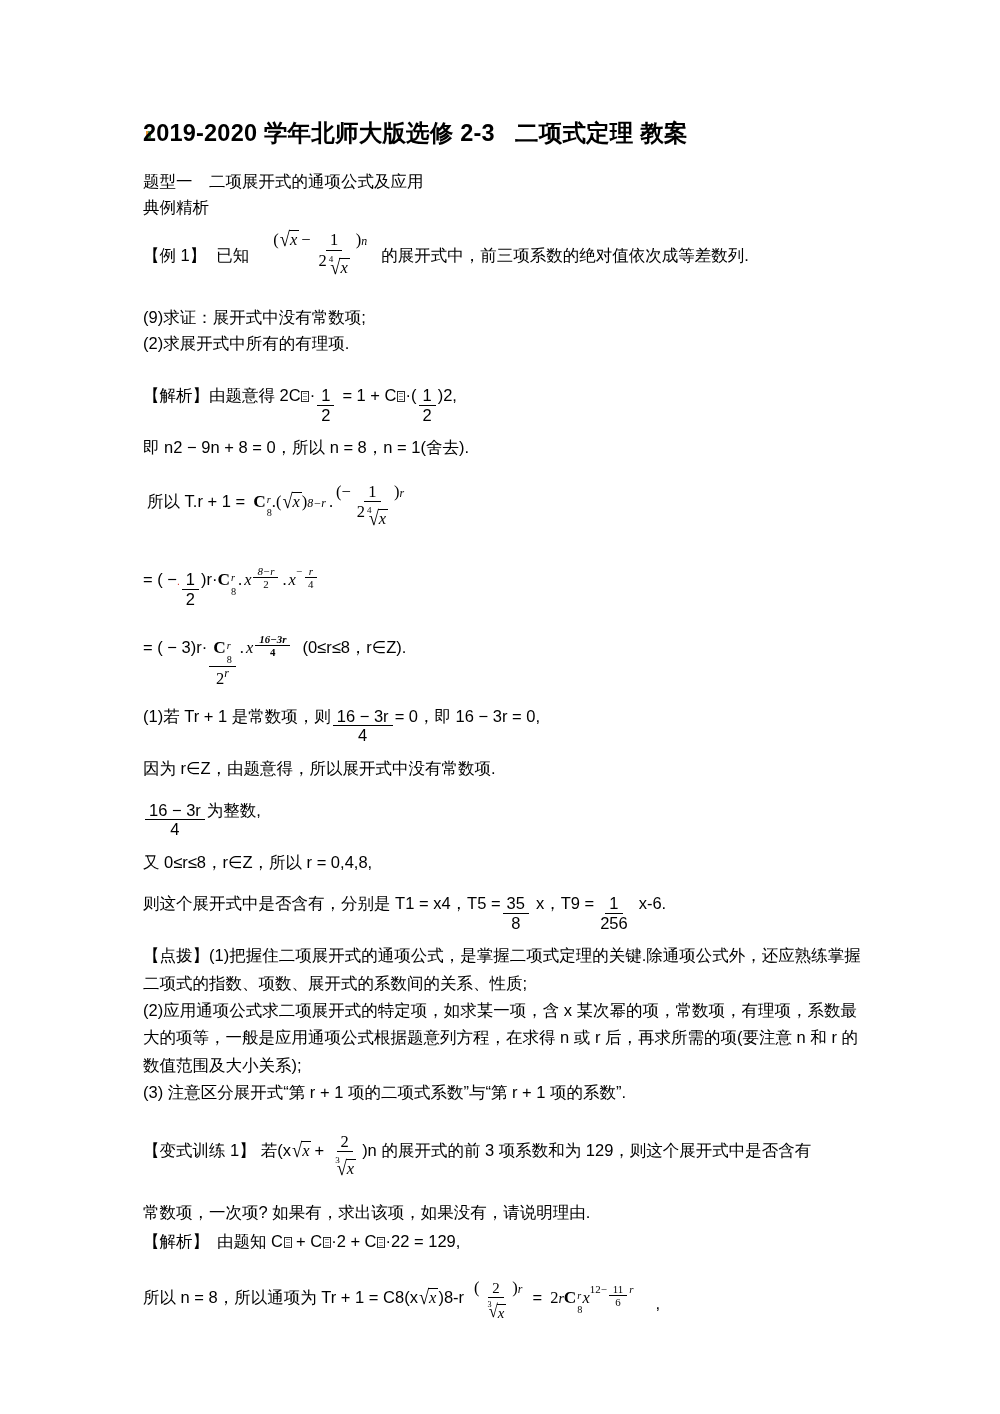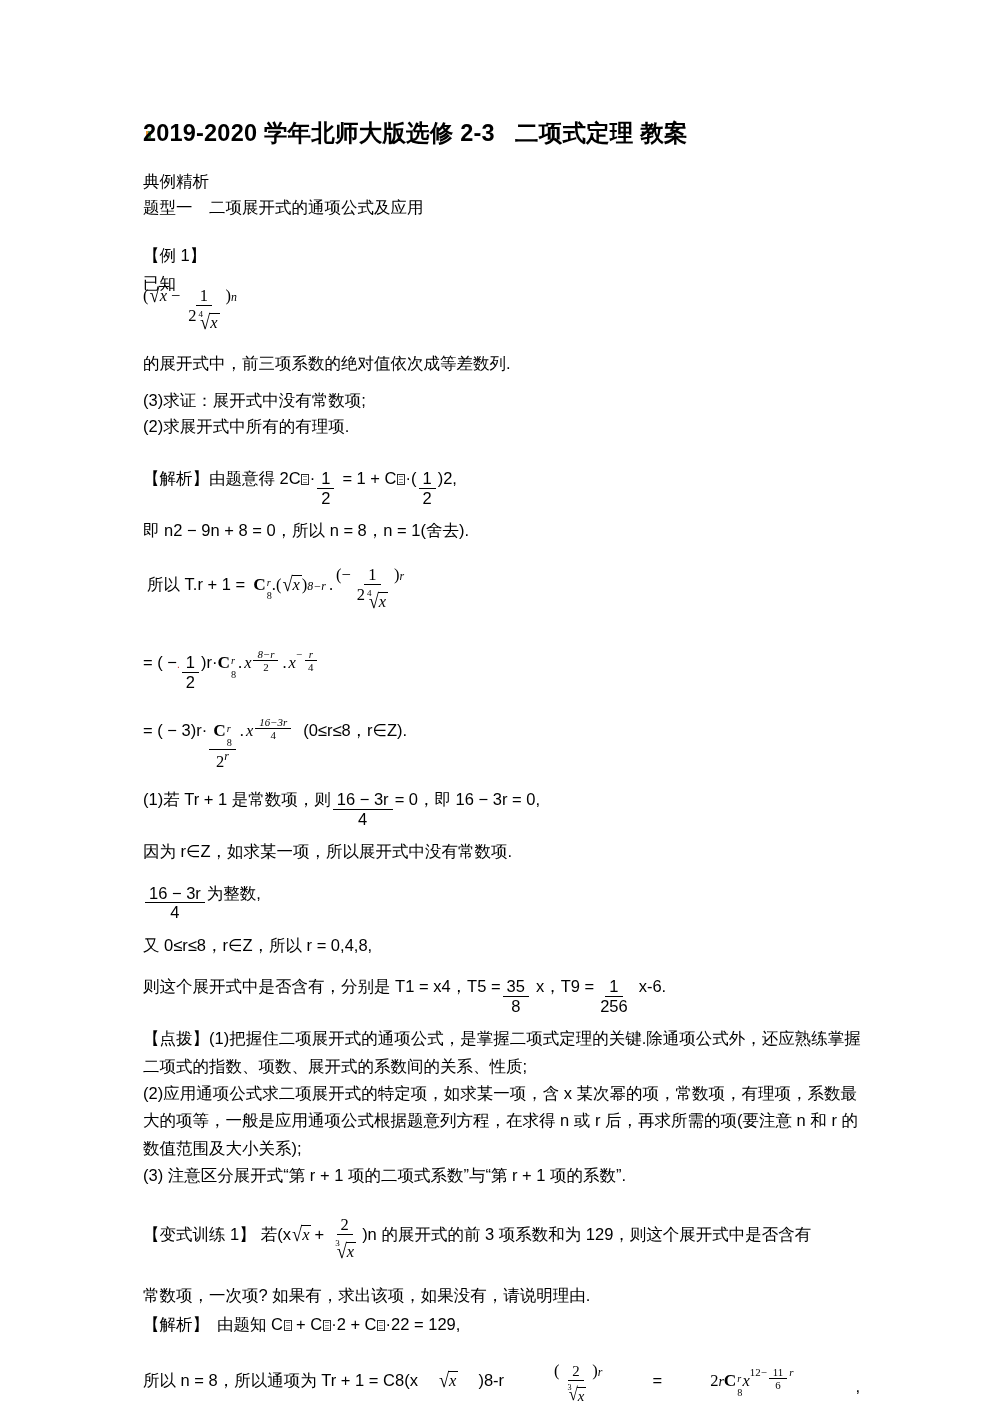--- a/index.html
+++ b/index.html
@@ -179,26 +179,26 @@
 <body>
 
 <div class="page">
 
   <div class="artifact-mark"></div>
 
   <div class="content">
 
     <h1 class="doc-title">2019-2020 学年北师大版选修 2-3   二项式定理 教案</h1>
 
+    <p class="line">题型一　二项展开式的通项公式及应用</p>
     <p class="line">典例精析</p>
-    <p class="line">题型一　二项展开式的通项公式及应用</p>
 
     <div class="gap-m"></div>
 
-    <div class="mathline" style="line-height:1.7;flex-direction:column;">
+    <div class="mathline" style="line-height:1.7;">
       <span>【例 1】</span>
       <span style="width:10px"></span>
       <span>已知</span>
       <span style="width:24px"></span>
 
       <span class="eqbox raise">
         <span class="mup">(</span>
         <span class="sqrt">
           <span class="radsym">√</span>
           <span class="radicand">x</span>
@@ -216,21 +216,21 @@
         </span>
         <span class="mup">)</span>
         <span class="mi sup">n</span>
       </span>
 
       <span style="width:14px"></span>
       <span>的展开式中，前三项系数的绝对值依次成等差数列.</span>
     </div>
 
     <div class="gap-s"></div>
-    <p class="line">(3)求证：展开式中没有常数项;</p>
+    <p class="line">(9)求证：展开式中没有常数项;</p>
     <p class="line">(2)求展开式中所有的有理项.</p>
 
     <div class="gap-m"></div>
 
     <div class="mathline" style="line-height:2.2;">
       <span>【解析】</span>
       <span>由题意得 2C</span>
       <span class="tofu"></span>
       <span>·</span>
       <span class="frac">
@@ -337,41 +337,41 @@
               <span class="lo">8</span>
             </span>
           </span>
         </span>
         <span class="den">
           <span class="mup">2</span><span class="mi sup">r</span>
         </span>
       </span>
       <span class="mup" style="margin:0 2px;">.</span>
       <span class="mi">x</span>
-      <span class="frac tight raise" style="font-size:.66em;">
+      <span class="frac tight raise" style="font-size:.66em;font-weight:bold;">
         <span class="num mi">16−3r</span>
         <span class="den mup">4</span>
       </span>
       <span style="width:10px"></span>
       <span>(0≤r≤8，r∈Z).</span>
     </div>
 
     <div class="gap-s"></div>
 
     <div class="mathline" style="line-height:2.2;">
       <span>(1)若 Tr + 1 是常数项，则</span>
       <span class="frac">
         <span class="num">16 − 3r</span>
         <span class="den">4</span>
       </span>
       <span>= 0，即 16 − 3r = 0,</span>
     </div>
 
     <div class="gap-s"></div>
-    <p class="line">因为 r∈Z，如求某一项，所以展开式中没有常数项.</p>
+    <p class="line">因为 r∈Z，由题意得，所以展开式中没有常数项.</p>
     <div class="gap-s"></div>
 
     <div class="mathline" style="line-height:2.2;">
       <span class="frac">
         <span class="num">16 − 3r</span>
         <span class="den">4</span>
       </span>
       <span>为整数,</span>
     </div>
 
@@ -438,21 +438,21 @@
       <span style="width:4px"></span>
       <span>+ C</span>
       <span class="tofu"></span>
       <span>·2 + C</span>
       <span class="tofu"></span>
       <span>·22 = 129,</span>
     </div>
 
     <div class="gap-m"></div>
 
-    <div class="mathline" style="line-height:2.4;gap:20px;">
+    <div class="mathline" style="line-height:2.4;">
       <span>所以 n = 8，所以通项为 Tr + 1 = C8(x</span>
       <span class="sqrt">
         <span class="radsym">√</span>
         <span class="radicand">x</span>
       </span>
       <span>)8-r</span>
       <span style="width:10px"></span>
       <span class="eqbox raise-sm">
         <span class="mup">(</span>
         <span class="frac" style="font-size:.9em;">

